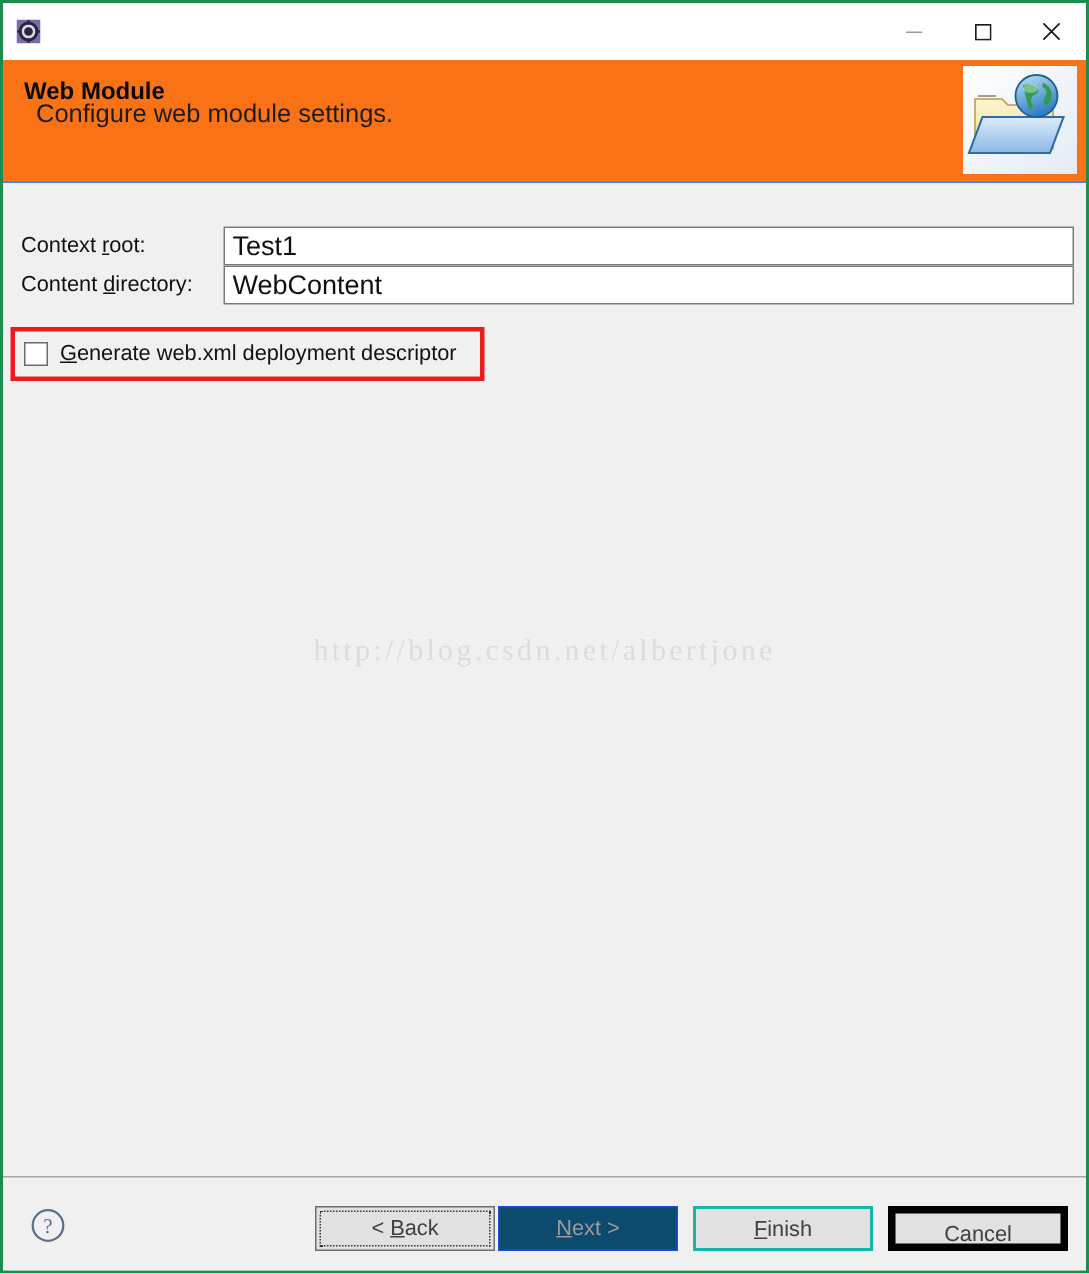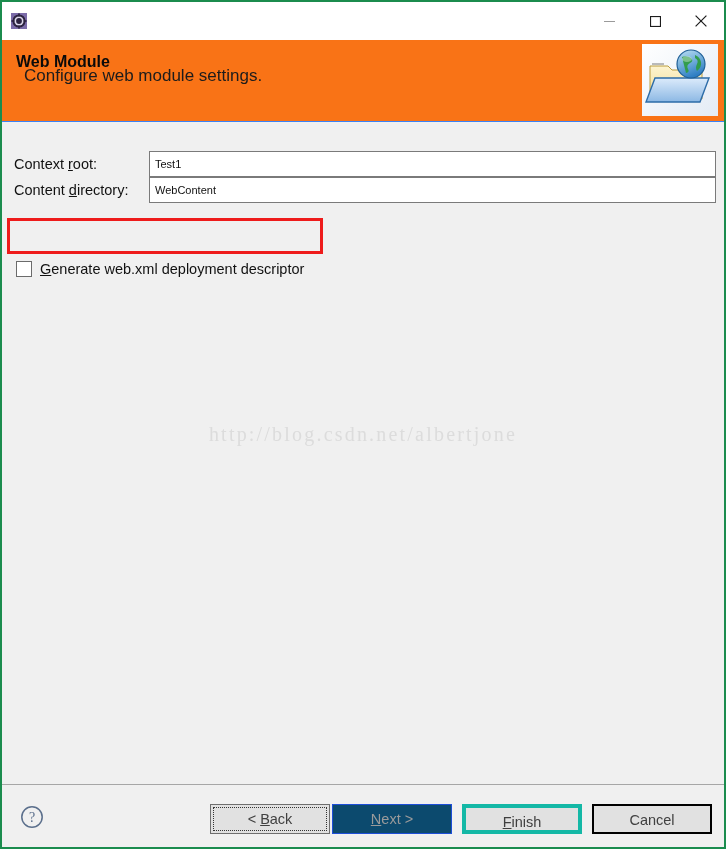--- a/index.html
+++ b/index.html
@@ -118,21 +118,21 @@
   }
   .field-input {
     position: absolute;
     height: 26px;
     left: 135px;
     right: 0;
     box-sizing: border-box;
     border: 1px solid #7a7a7a;
     background: #ffffff;
     font-family: "Liberation Sans", sans-serif;
-    font-size: 11px;
+    font-size: 18px;
     color: #101010;
     padding: 0 5px;
     outline: none;
     border-radius: 0;
   }
 
   
   .redbox {
     position: absolute;
     left: 5px;
@@ -144,21 +144,20 @@
     background: transparent;
     pointer-events: none;
   }
   .check-row {
     position: absolute;
     left: 14px;
     top: 103px;
     display: flex;
     align-items: center;
     height: 20px;
-    margin-top: 33px;
   }
   .checkbox {
     width: 16px; height: 16px;
     box-sizing: border-box;
     border: 1px solid #6b6b6b;
     background: #ffffff;
     flex: 0 0 auto;
   }
   .check-label {
     margin-left: 8px;
@@ -228,27 +227,27 @@
     width: 120px;
     background: #0c4a6e;
     border: 1px solid #1d4ed8;
     color: #9b9b9b;
     text-align: center;
   }
   .btn-finish {
     left: 460px;
     width: 120px;
     background: #e1e1e1;
-    border: 4px solid #14b8a6;
+    border: 2px solid #14b8a6;
   }
   .btn-cancel {
     left: 590px;
     width: 120px;
     background: #e1e1e1;
-    border: 2px solid #000000;
+    border: 5px solid #000000;
   }
   .mn { text-decoration: underline; }
 </style>
 </head>
 <body>
 
 <div id="dialog">
 
   <div class="titlebar">
     <div class="title-icon">

